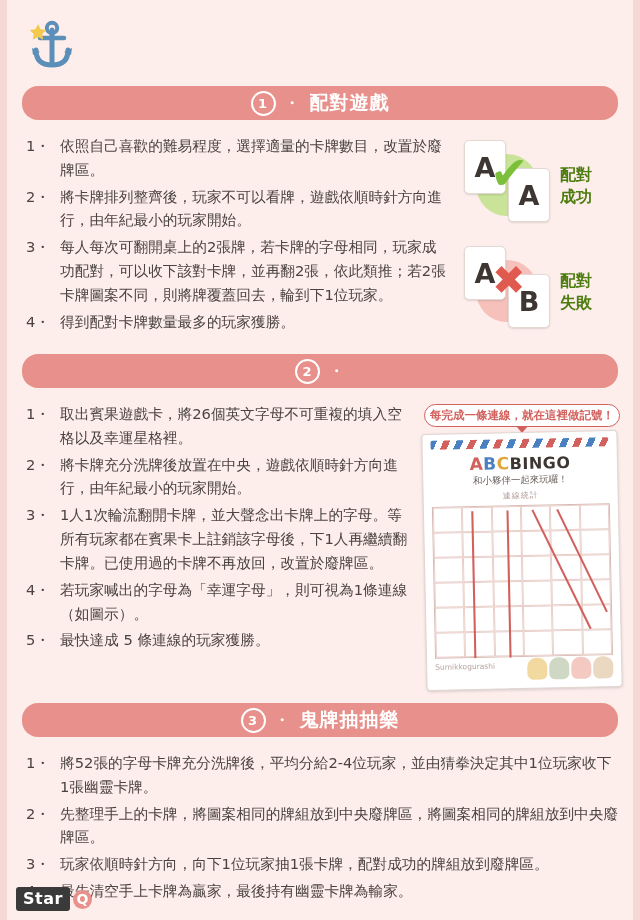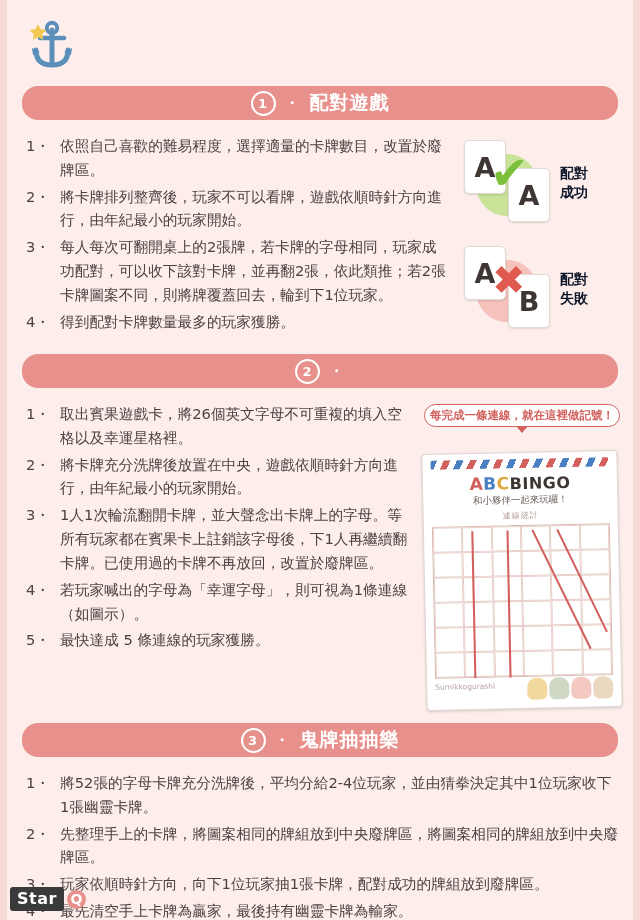--- a/index.html
+++ b/index.html
@@ -100,38 +100,38 @@
   .tick{
     position:absolute;
     font-size:46px;color:#7bbf3a;font-weight:bold;line-height:1;
   }
   .cross{
     position:absolute;
     font-size:40px;color:#e05a4f;font-weight:bold;line-height:1;
   }
   .art-label{
     position:absolute;
-    color:#0f172a;font-size:14px;font-weight:bold;line-height:1.35;
+    color:#4d7c0f;font-size:16px;font-weight:bold;line-height:1.35;
     text-align:left;
   }
   
   .sec2-art{
     flex:0 0 auto;width:196px;position:relative;padding-top:2px;
   }
   .callout{
     border:1.5px solid #d2605c;
     border-radius:12px;
     color:#d2605c;
     font-size:11.5px;
     font-weight:bold;
     text-align:center;
     padding:3px 4px;
     background:#fff;
     position:relative;
-    margin-bottom:25px;
+    margin-bottom:5px;
   }
   .callout::after{
     content:"";position:absolute;left:50%;bottom:-7px;margin-left:-6px;
     width:0;height:0;border-left:6px solid transparent;border-right:6px solid transparent;
     border-top:7px solid #d2605c;
   }
   .bingo-card{
     background:#fff;
     border:1px solid #e0d6d2;
     border-radius:4px;
@@ -173,21 +173,21 @@
   .bingo-lines{position:absolute;inset:0;}
   .bingo-foot{
     font-size:7.5px;color:#b7a49e;margin-top:4px;text-align:left;
   }
   .chars{display:flex;gap:2px;justify-content:flex-end;margin-top:-12px;}
   .chr{width:20px;height:22px;border-radius:9px 9px 6px 6px;}
   
   .footer{
     position:absolute;left:0;right:0;bottom:0;height:42px;
     display:flex;align-items:center;justify-content:space-between;
-    padding:0 16px 0 10px;
+    padding:0 16px 0 16px;
   }
   .logo{
     display:flex;align-items:center;gap:3px;
   }
   .logo-star{
     background:#3a3a3a;color:#fff;font-size:16px;font-weight:bold;
     padding:2px 7px 3px 7px;border-radius:3px;letter-spacing:.5px;
   }
   .logo-q{
     background:#e8918c;color:#fff;font-size:14px;font-weight:bold;

